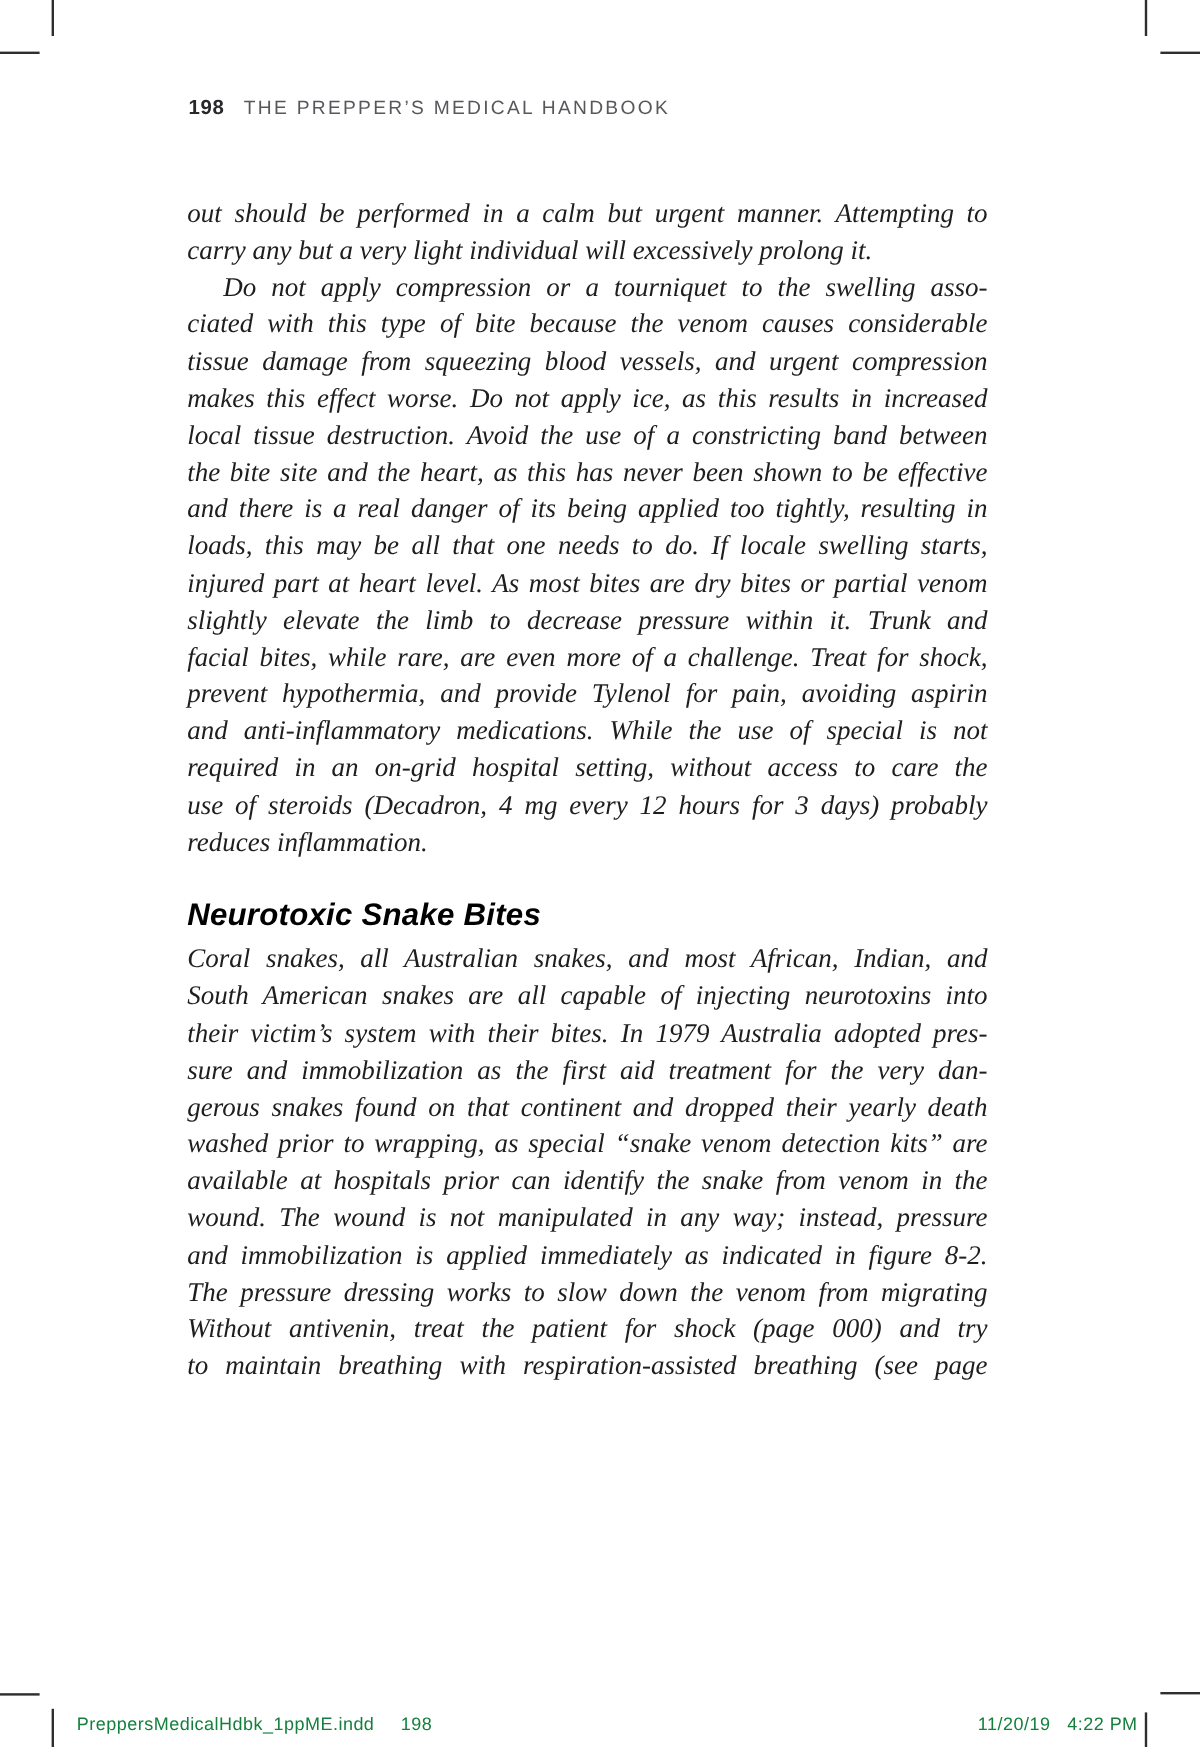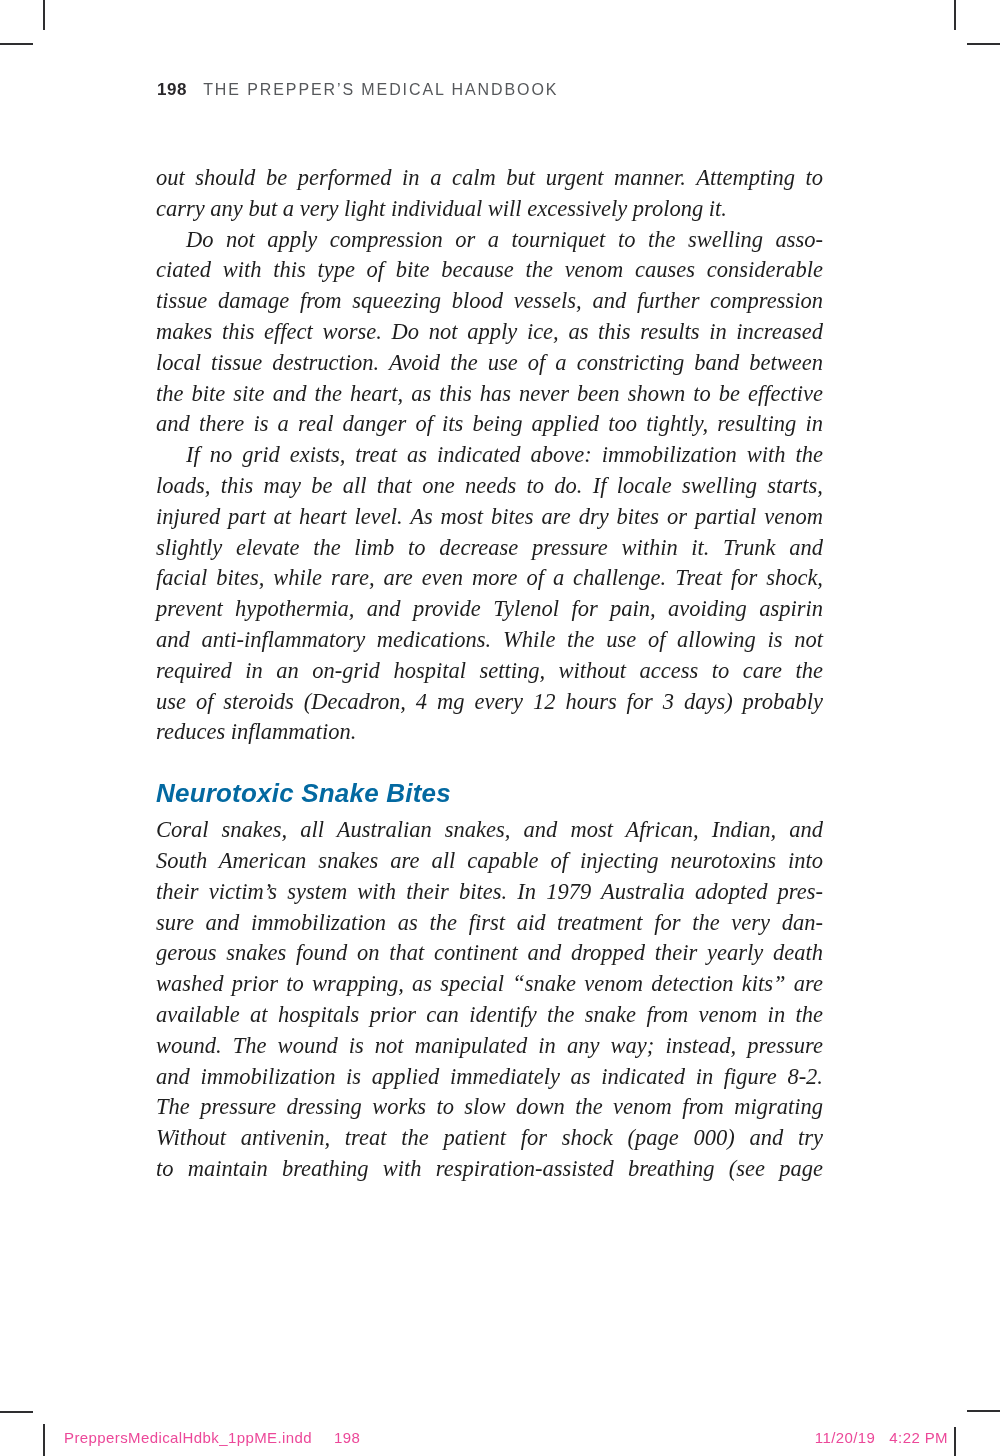--- a/index.html
+++ b/index.html
@@ -30,28 +30,28 @@
   .content {
     position: absolute; left: 156px; top: 163px; width: 667px;
     font-size: 22.5px; line-height: 30.8px; color: #1e1e1e; font-style: italic;
   }
   .line { text-align: justify; text-align-last: justify; }
   .line.endp { text-align-last: left; }
   .line.indent { padding-left: 30px; }
   .section-heading {
     font-family: "Liberation Sans", sans-serif;
     font-weight: 700; font-size: 26px; line-height: 26px;
-    color: #0369a1; letter-spacing: 0.2px;
+    color: #000000; letter-spacing: 0.2px;
     margin: 32px 0 9px 0;
   }
 
   .footer-left, .footer-right {
     position: absolute; top: 1429px;
     font-family: "Liberation Sans", sans-serif;
-    font-size: 15px; color: #ec4899; letter-spacing: 0.4px;
+    font-size: 15px; color: #15803d; letter-spacing: 0.4px;
     display: flex; white-space: nowrap;
   }
   .footer-left { left: 64px; gap: 22px; }
   .footer-right { right: 52px; gap: 14px; }
 </style>
 </head>
 <body>
 
 <div class="crop v" style="left:43px; top:0; height:30px;"></div>
 <div class="crop h" style="left:0; top:43px; width:33px;"></div>
@@ -65,32 +65,31 @@
 <div class="page-header">
   <span class="num">198</span>
   <span class="title">THE PREPPER’S MEDICAL HANDBOOK</span>
 </div>
 
 <div class="content">
     <div class="line">out should be performed in a calm but urgent manner. Attempting to</div>
     <div class="line endp">carry any but a very light individual will excessively prolong it.</div>
     <div class="line indent">Do not apply compression or a tourniquet to the swelling asso-</div>
     <div class="line">ciated with this type of bite because the venom causes considerable</div>
-    <div class="line">tissue damage from squeezing blood vessels, and further compression</div>
+    <div class="line">tissue damage from squeezing blood vessels, and urgent compression</div>
     <div class="line">makes this effect worse. Do not apply ice, as this results in increased</div>
     <div class="line">local tissue destruction. Avoid the use of a constricting band between</div>
     <div class="line">the bite site and the heart, as this has never been shown to be effective</div>
     <div class="line">and there is a real danger of its being applied too tightly, resulting in</div>
-    <div class="line indent">If no grid exists, treat as indicated above: immobilization with the</div>
     <div class="line">loads, this may be all that one needs to do. If locale swelling starts,</div>
     <div class="line">injured part at heart level. As most bites are dry bites or partial venom</div>
     <div class="line">slightly elevate the limb to decrease pressure within it. Trunk and</div>
     <div class="line">facial bites, while rare, are even more of a challenge. Treat for shock,</div>
     <div class="line">prevent hypothermia, and provide Tylenol for pain, avoiding aspirin</div>
-    <div class="line">and anti-inflammatory medications. While the use of allowing is not</div>
+    <div class="line">and anti-inflammatory medications. While the use of special is not</div>
     <div class="line">required in an on-grid hospital setting, without access to care the</div>
     <div class="line">use of steroids (Decadron, 4 mg every 12 hours for 3 days) probably</div>
     <div class="line endp">reduces inflammation.</div>
     <div class="section-heading">Neurotoxic Snake Bites</div>
     <div class="line">Coral snakes, all Australian snakes, and most African, Indian, and</div>
     <div class="line">South American snakes are all capable of injecting neurotoxins into</div>
     <div class="line">their victim’s system with their bites. In 1979 Australia adopted pres-</div>
     <div class="line">sure and immobilization as the first aid treatment for the very dan-</div>
     <div class="line">gerous snakes found on that continent and dropped their yearly death</div>
     <div class="line">washed prior to wrapping, as special “snake venom detection kits” are</div>

